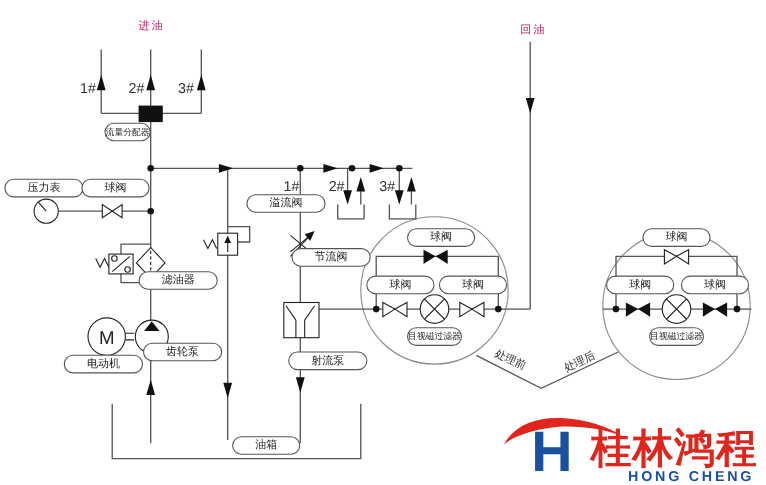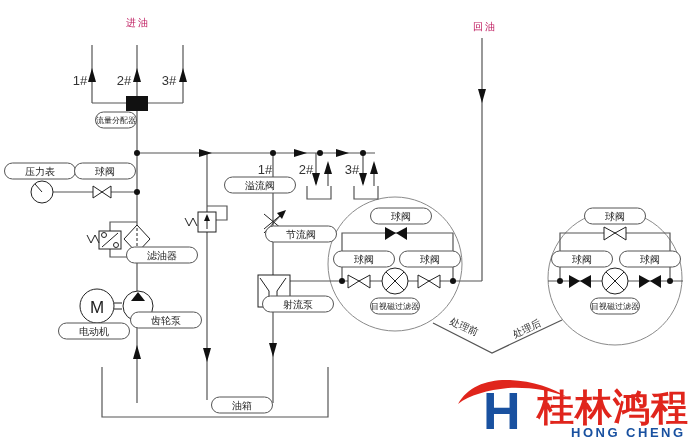--- a/index.html
+++ b/index.html
@@ -174,21 +174,21 @@
 
   <div class="c plain" style="left:265px;top:169px;">1#</div>
   <div class="c plain" style="left:306px;top:169px;">2#</div>
   <div class="c plain" style="left:352px;top:169px;">3#</div>
 
   <div class="c lbl" style="left:40px;top:171px;">压力表</div>
   <div class="c lbl" style="left:105px;top:171px;">球阀</div>
   <div class="c lbl" style="left:228px;top:185px;margin-left:32px;">溢流阀</div>
   <div class="c lbl" style="left:162px;top:255px;">滤油器</div>
   <div class="c lbl" style="left:301px;top:234px;font-family:Liberation Serif, serif;">节流阀</div>
-  <div class="c lbl" style="left:298px;top:304px;text-align:right;">射流泵</div>
+  <div class="c lbl" style="left:298px;top:328px;text-align:right;">射流泵</div>
   <div class="c lbl" style="left:94px;top:331px;text-align:center;">电动机</div>
   <div class="c lbl" style="left:166px;top:320px;">齿轮泵</div>
   <div class="c lbl" style="left:242px;top:405px;">油箱</div>
 
   <div class="c lbl" style="left:401px;top:216px;">球阀</div>
   <div class="c lbl" style="left:364px;top:259px;">球阀</div>
   <div class="c lbl" style="left:430px;top:259px;">球阀</div>
   <div class="c lbl sm" style="left:395px;top:306px;">目视磁过滤器</div>
   <div class="tilt-l c" style="left:464px;top:327px;">处理前</div>
 

